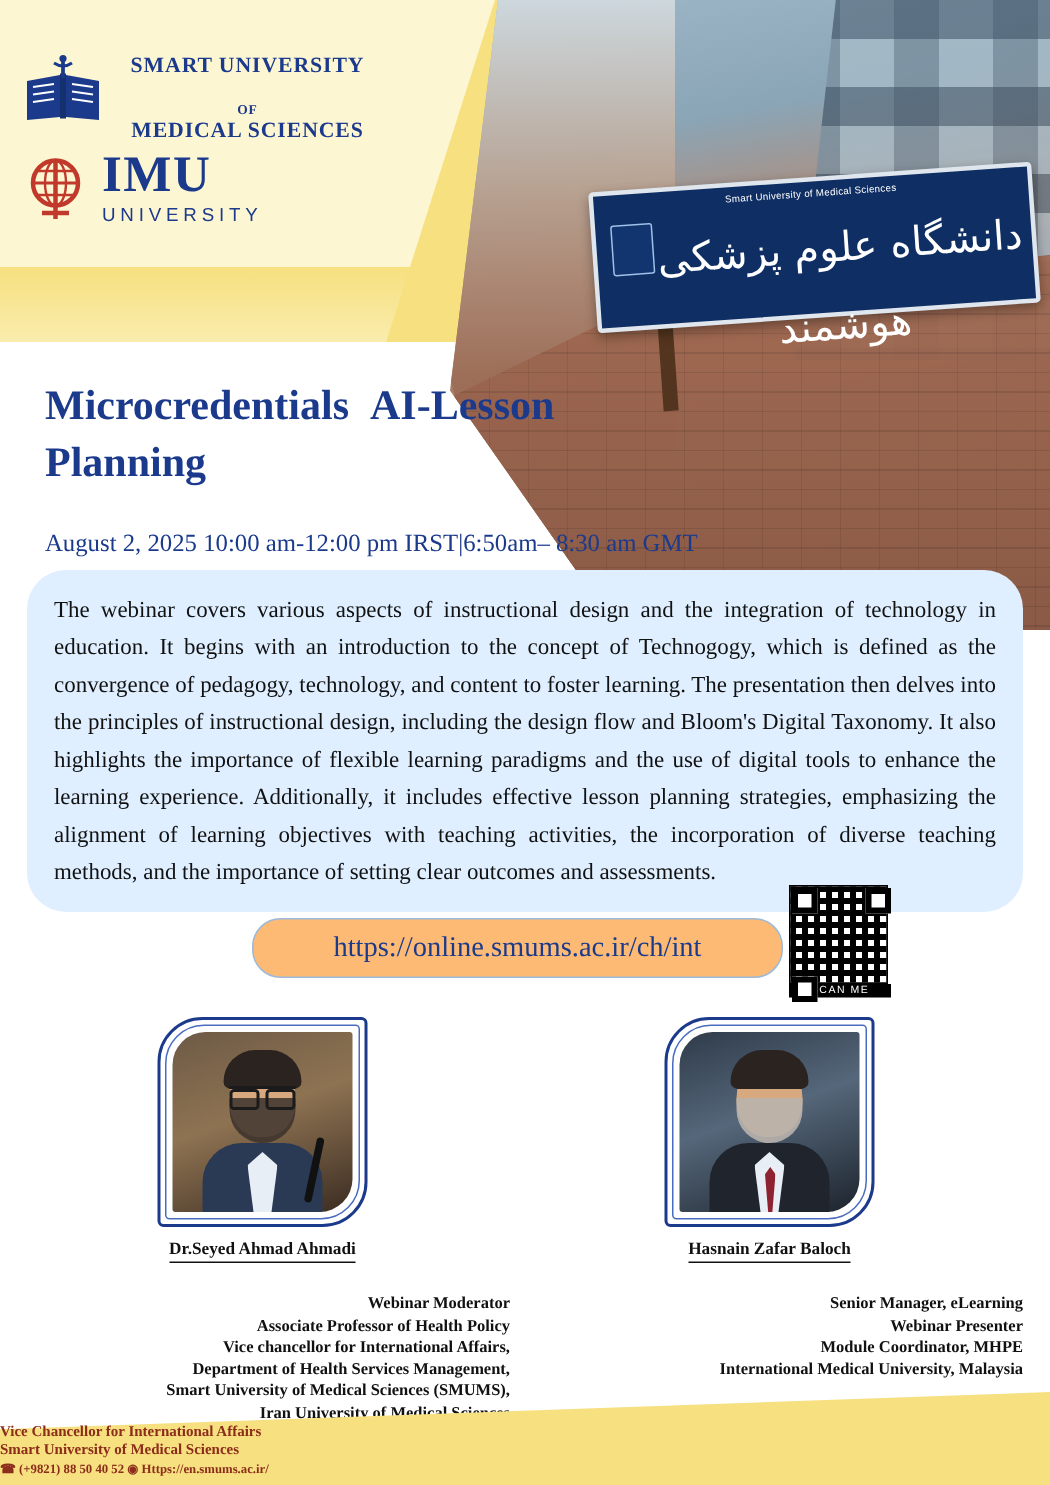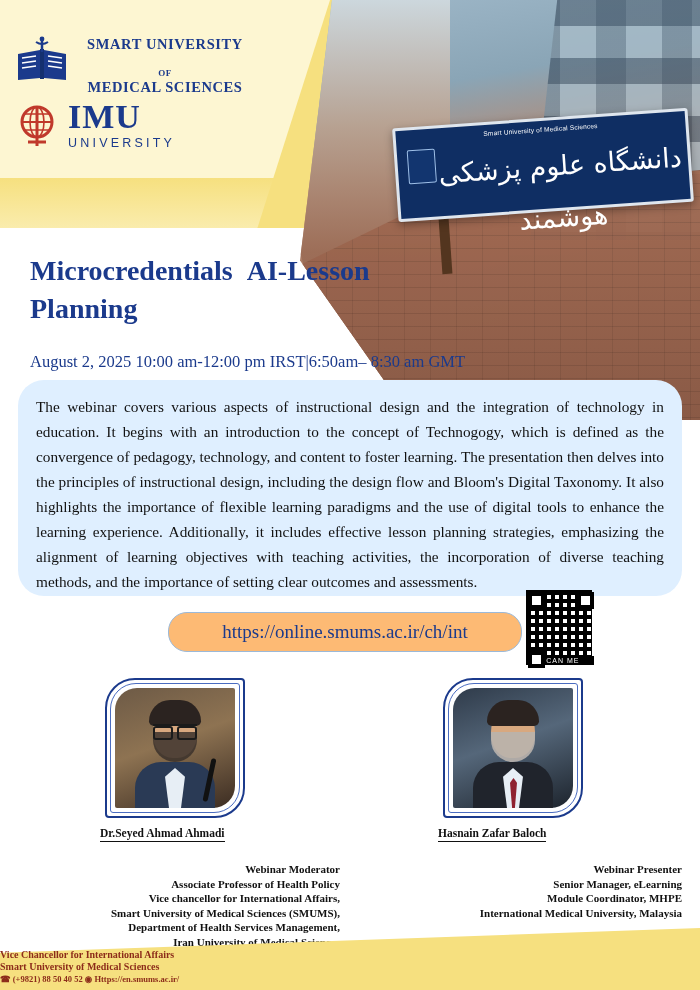--- a/index.html
+++ b/index.html
@@ -210,21 +210,21 @@
     font-size: 16.5px;
     font-family: "Liberation Serif", serif;
   }
   .datetime .bar { color: #1b3a8c; }
 
   
   .abstract {
     position: absolute;
     left: 18px; top: 380px;
     width: 664px;
-    padding: 14px 18px 2px 18px;
+    padding: 14px 18px 14px 18px;
     box-sizing: border-box;
     background: #dfefff;
     border-radius: 26px;
     color: #111111;
     font-size: 15.3px;
     line-height: 25px;
     text-align: justify;
     font-family: "Liberation Serif", serif;
   }
 
@@ -374,20 +374,21 @@
     position: absolute;
     left: 92px; top: 70px;
     width: 5px; height: 44px;
     background: #111;
     transform: rotate(12deg);
     border-radius: 3px;
   }
 
   .sp-name {
     margin-top: 9px;
+    text-align: center;
     color: #111;
     font-size: 11.5px;
     font-weight: bold;
     font-family: "Liberation Serif", serif;
   }
   .sp-name .ul {
     border-bottom: 1px solid #111;
     padding-bottom: 2px;
   }
   .sp-role {
@@ -539,28 +540,28 @@
     </div>
     <div class="sp-name">
       <span class="ul">Hasnain Zafar Baloch</span>
     </div>
   </div>
 
   <div class="sp-role role-left">
     <div>Webinar Moderator</div>
     <div>Associate Professor of Health Policy</div>
     <div>Vice chancellor for International Affairs,</div>
+    <div>Department of Health Services Management,</div>
     <div>Smart University of Medical Sciences (SMUMS),</div>
-    <div>Department of Health Services Management,</div>
     <div>Iran University of Medical Sciences</div>
   </div>
 
   <div class="sp-role role-right">
+    <div>Senior Manager, eLearning</div>
     <div>Webinar Presenter</div>
-    <div>Senior Manager, eLearning</div>
     <div>Module Coordinator, MHPE</div>
     <div>International Medical University, Malaysia</div>
   </div>
 
   <div class="footer"></div>
   <div class="footer-inner">
     <div class="f1">Vice Chancellor for International Affairs</div>
     <div class="f2">Smart University of Medical Sciences</div>
     <div class="f3">
       <span class="dot">☎</span>

